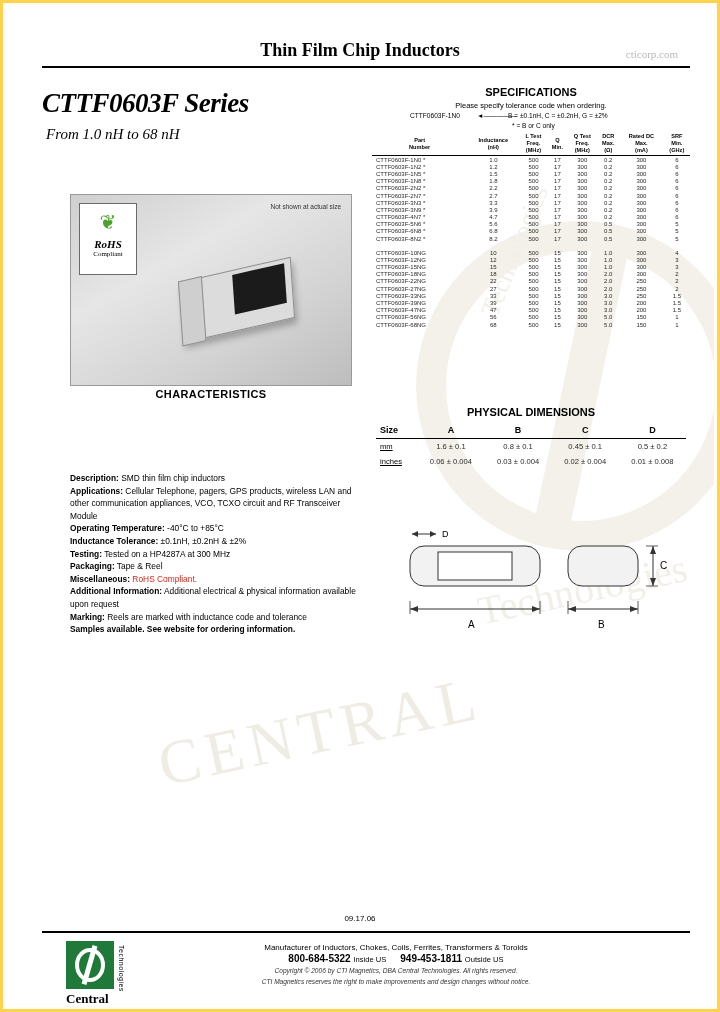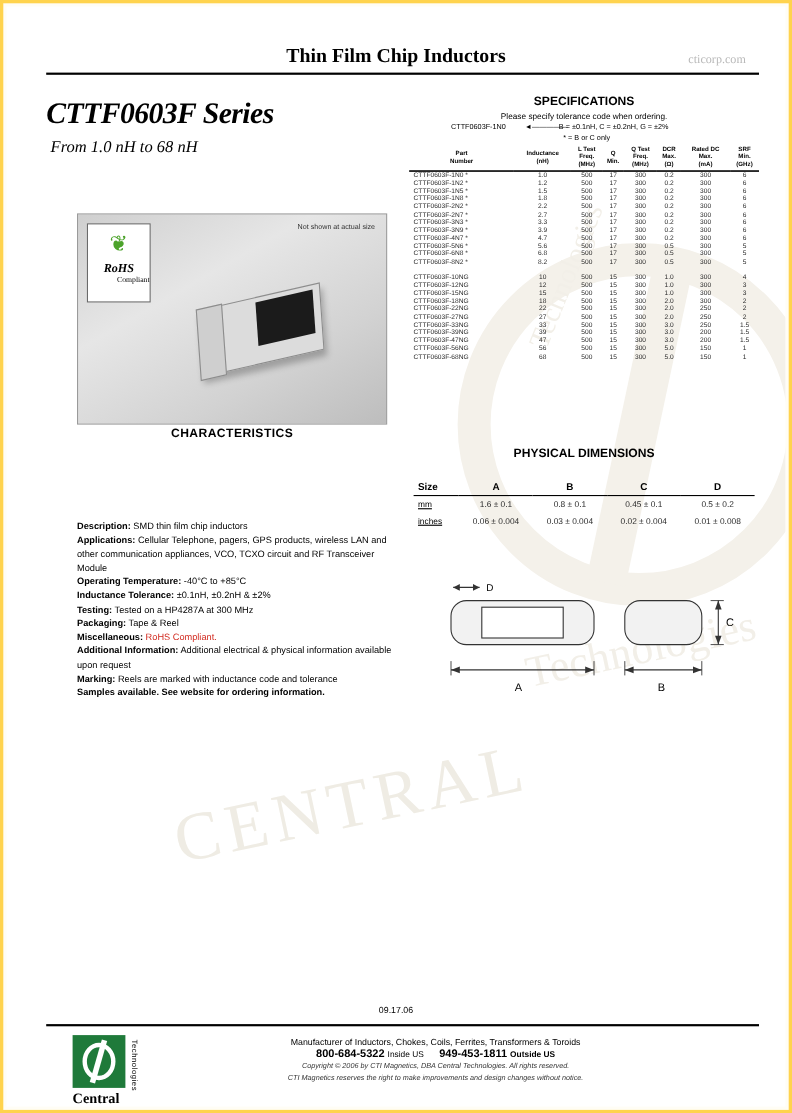--- a/index.html
+++ b/index.html
@@ -121,21 +121,21 @@
     background:#fff;
     border:1px solid #6a6a6a;
     text-align:center;
     font-family:"Liberation Serif", serif;
   }
   .rohs-leaf {
     display:block; margin:6px auto 0; width:34px; height:24px;
     color:#4ca32b; font-size:20px; line-height:24px;
   }
   .rohs-badge .t1 { font-size:11px; font-style:italic; font-weight:bold; margin-top:4px; }
-  .rohs-badge .t2 { font-size:7px;text-align:right; }
+  .rohs-badge .t2 { font-size:7px; }
   .chip {
     position:absolute; left:110px; top:74px;
     width:112px; height:62px;
     background:#dcdcdc;
     border:1px solid #8d8d8d;
     transform:skewY(-9deg) rotate(-4deg);
     box-shadow:2px 6px 6px rgba(0,0,0,0.25);
   }
   .chip:before {
     content:""; position:absolute; left:-2px; top:-2px; width:22px; height:64px;
@@ -196,21 +196,21 @@
   tr.grp-end td { padding-bottom:4px; }
   tr.grp-start td { padding-top:4px; }
 
   
   .phys-head {
     position:absolute; left:366px; top:400px; width:318px;
     text-align:center; font-size:11px; font-weight:bold;
   }
   table.phys {
     position:absolute; left:370px; top:416px; width:310px;
-    border-collapse:collapse; font-size:7.6px;margin-top:12px;
+    border-collapse:collapse; font-size:7.6px;
   }
   table.phys th {
     font-weight:bold; font-size:9px; text-align:center; padding:3px 0;
   }
   table.phys th.sz { text-align:left; padding-left:4px; font-size:9px; }
   table.phys td { text-align:center; padding:3px 0; color:#2a2a2a; }
   table.phys td.lbl { text-align:left; padding-left:4px; color:#000;text-decoration:underline; }
   table.phys tr.hdr th { border-bottom:1px solid #000; }
 
   
@@ -630,21 +630,21 @@
       <div class="logo-tech">Technologies</div>
     </div>
 
     <div class="footer-text">
       <div class="l1">Manufacturer of Inductors, Chokes, Coils, Ferrites, Transformers &amp; Toroids</div>
       <div class="l2">
         <span>800-684-5322</span>
         <span style="font-size:7.6px;font-weight:normal">Inside US</span>
         &nbsp;&nbsp;&nbsp;
         <span>949-453-1811</span>
-        <span style="font-size:7.6px;font-weight:bold">Outside US</span>
+        <span style="font-size:7.6px;font-weight:normal">Outside US</span>
       </div>
       <div class="l3">Copyright © 2006 by CTI Magnetics, DBA Central Technologies. All rights reserved.</div>
       <div class="l4">CTI Magnetics reserves the right to make improvements and design changes without notice.</div>
     </div>
 
   </div>
 </div>
 </div>
 
 </body></html>

